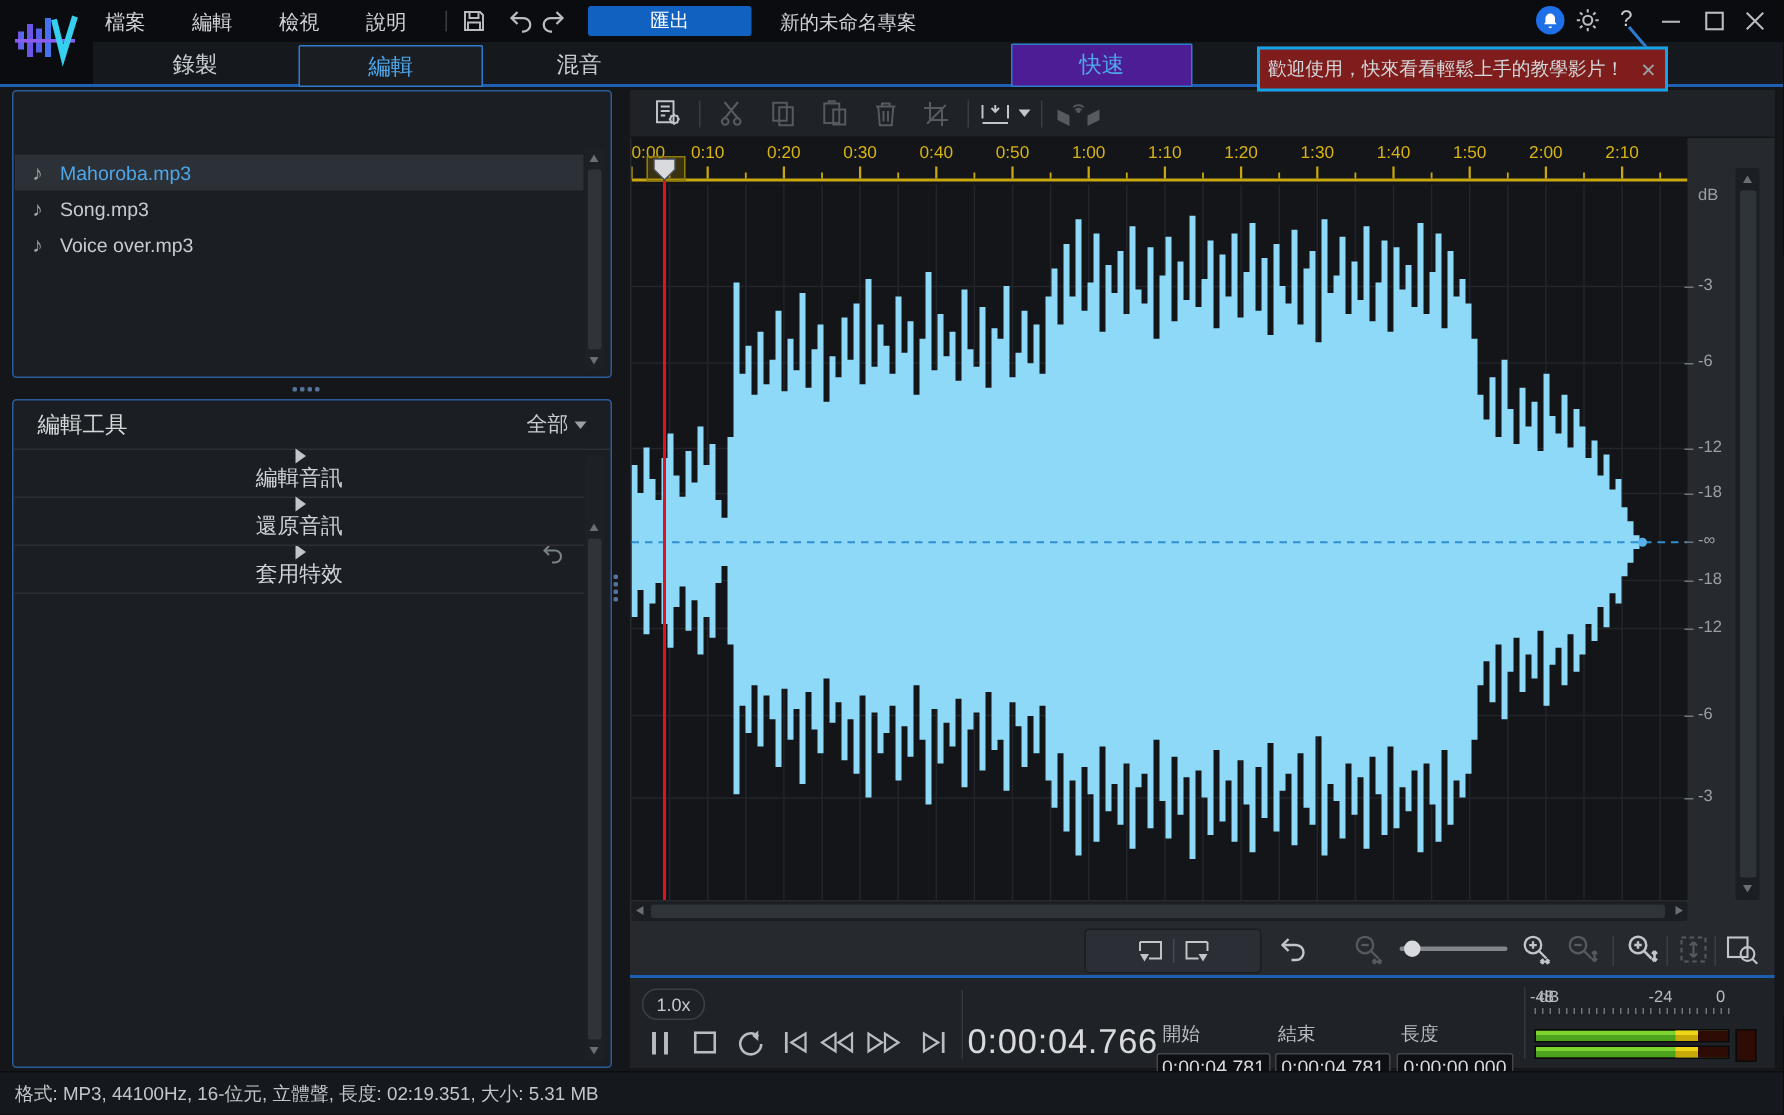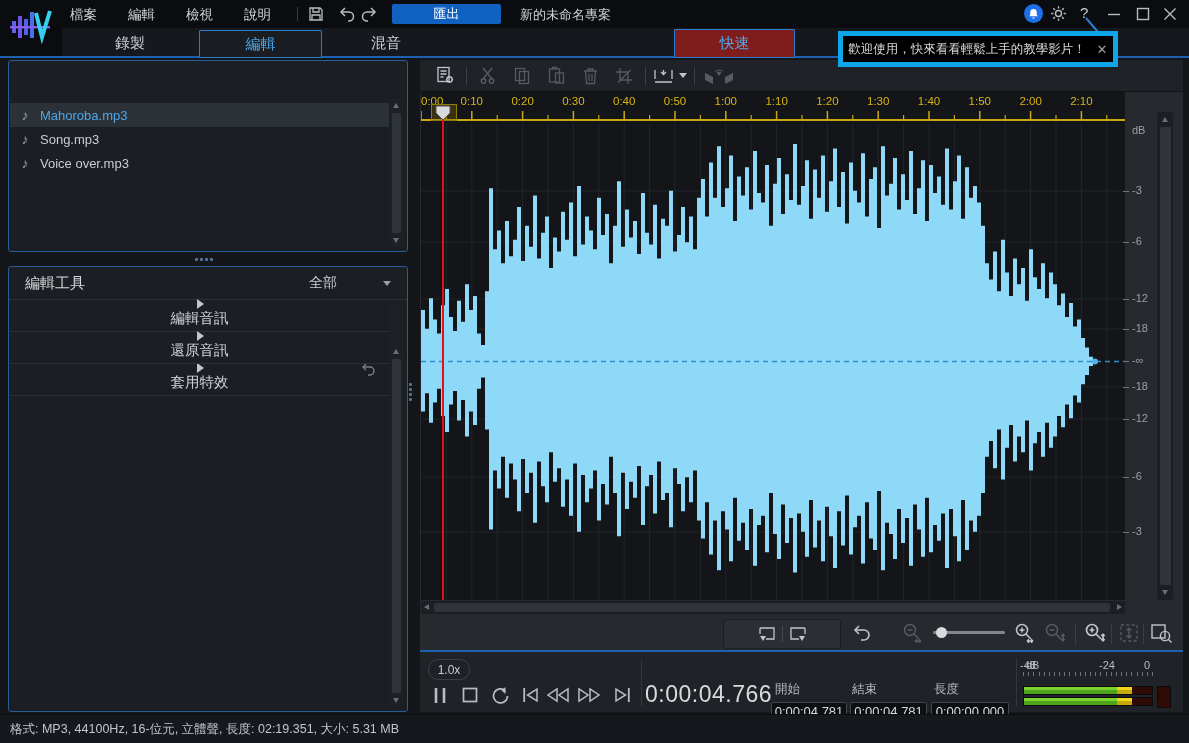--- a/index.html
+++ b/index.html
@@ -13,21 +13,21 @@
   .tb-sep{top:7px;width:1px;height:14px;background:#3a3e44;}
   .tb-icon{top:5px;width:20px;height:18px;color:#b9bdc2;display:flex;align-items:center;justify-content:center;}
   #export-btn{left:392px;top:4px;width:109px;height:20px;background:#1161c0;border-radius:2px;
       display:flex;align-items:center;justify-content:center;font-size:13px;color:#fff;}
   #project-title{left:520px;top:6px;font-size:13px;color:#cfd2d5;}
   #bell-btn{left:1024px;top:4px;width:19px;height:19px;border-radius:50%;background:#1e6fe8;display:flex;align-items:center;justify-content:center;}
   
   #tabrow{left:0;top:28px;width:1189px;height:30px;background:#15181c;border-bottom:2px solid #1d5fb0;box-sizing:border-box;}
   .mode-tab{top:32px;height:23px;font-size:15px;color:#c8ccd0;display:flex;align-items:center;justify-content:center;}
   .tab-box{border:1px solid #2e7cd0;background:#1a1e23;color:#4fa6e8;border-radius:1px;}
-  #tooltip{left:838px;top:31px;width:270px;height:26px;background:#000000;border:5px solid #0ea5e9;
+  #tooltip{left:838px;top:31px;width:270px;height:26px;background:#7f1d1d;border:2px solid #0ea5e9;
       display:flex;align-items:center;z-index:9;}
   #tooltip-text{flex:1;font-size:12.5px;color:#d5d8db;text-align:center;}
   #tooltip-close{width:22px;font-size:13px;color:#9aa0a6;text-align:center;}
   
   .panel{background:#1b1e23;border:1px solid #2a5c99;border-radius:3px;box-sizing:border-box;}
   #panel-media{left:8px;top:60px;width:400px;height:192px;}
   #panel-tools{left:8px;top:266px;width:400px;height:446px;}
   .panel-header{position:absolute;left:0;top:0;right:0;height:32px;display:flex;align-items:center;}
   .lib-icon{color:#b8bcc0;margin-left:18px;display:flex;align-items:center;}
   #sfx-label{margin-left:20px;font-size:13px;letter-spacing:1px;color:#c8ccd0;}
@@ -39,21 +39,21 @@
   .note-icon{width:30px;text-align:center;color:#a0a5aa;font-size:14px;}
   .vscroll{position:absolute;width:13px;background:#1d2025;border-radius:2px;}
   .vthumb{position:absolute;left:2px;right:2px;background:#2f343a;border-radius:2px;}
   .arr{position:absolute;left:3px;width:0;height:0;border-left:3.5px solid transparent;border-right:3.5px solid transparent;}
   .arr.up{border-bottom:5px solid #6a6f75;}
   .arr.dn{border-top:5px solid #6a6f75;}
   .dots-h{display:flex;gap:2px;}
   .dots-h i,.dots-v i{width:3px;height:3px;background:#54729a;border-radius:1px;display:block;}
   .dots-v{display:flex;flex-direction:column;gap:2px;}
   #tools-title{margin-left:16px;font-size:15px;color:#d5d8db;}
-  #filter-btn{position:absolute;right:16px;top:7px;display:flex;align-items:center;font-size:14px;color:#c8ccd0;gap:42px;}
+  #filter-btn{position:absolute;right:16px;top:7px;display:flex;align-items:center;font-size:14px;color:#c8ccd0;}
   .tool-row{position:absolute;left:1px;right:18px;height:32px;border-bottom:1px solid #2c3036;display:flex;align-items:center;flex-direction:column;}
   .expand-tri{width:0;height:0;border-top:5px solid transparent;border-bottom:5px solid transparent;border-left:7px solid #c2c6ca;margin:0 12px 0 14px;}
   .tool-label{font-size:14.5px;color:#d0d4d8;}
   
   #main-bg{left:420px;top:60px;width:763px;height:590px;background:#26292e;}
   #main-toolbar{left:420px;top:60px;width:763px;height:32px;background:#1f2327;border-bottom:1px solid #121417;box-sizing:border-box;display:flex;align-items:center;}
   .mt-btn{width:34px;height:26px;display:flex;align-items:center;justify-content:center;}
   .mt-sep{width:1px;height:18px;background:#3a3f45;margin:0 4px;}
   .en{color:#c2c6ca;} .dis{color:#565b61;}
   
@@ -176,21 +176,21 @@
       <rect x="10" y="9" width="4" height="22" fill="#6b55e6"></rect>
       <rect x="16" y="12" width="4" height="16" fill="#5560ea"></rect>
       <rect x="22" y="5" width="4" height="26" fill="#4472ee"></rect>
       <rect x="2" y="19" width="40" height="2.4" fill="#8a5cf0"></rect>
       <path d="M28 6 L34 30 L42 4" fill="none" stroke="#35d0f0" stroke-width="4" stroke-linejoin="miter"></path>
     </svg>
   </div>
   <div class="abs mode-tab" style="left:95px;width:70px">錄製</div>
   <div class="abs mode-tab tab-box" style="left:199px;top:30px;width:121px;height:26px">編輯</div>
   <div class="abs mode-tab" style="left:351px;width:70px">混音</div>
-  <div class="abs mode-tab tab-box" style="left:674px;top:29px;width:119px;height:27px;background:#7f1d1d">快速</div>
+  <div class="abs mode-tab tab-box" style="left:674px;top:29px;width:119px;height:27px;background:#4c1d95">快速</div>
   <svg class="abs" style="left:1084px;top:17px;z-index:8" width="16" height="16">
     <line x1="2" y1="1" x2="14" y2="15" stroke="#2e7cd0" stroke-width="2"></line>
   </svg>
   <div class="abs" id="tooltip">
     <span id="tooltip-text">歡迎使用，快來看看輕鬆上手的教學影片！</span>
     <span id="tooltip-close">✕</span>
   </div>
 
   <div class="abs panel" id="panel-media">
     <div id="file-list">

